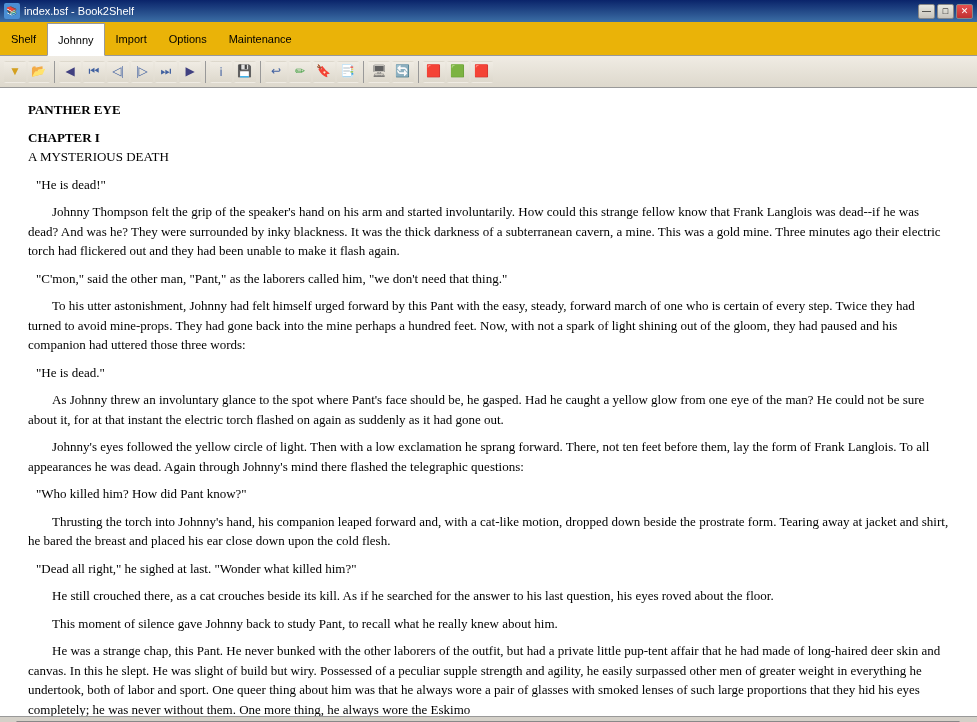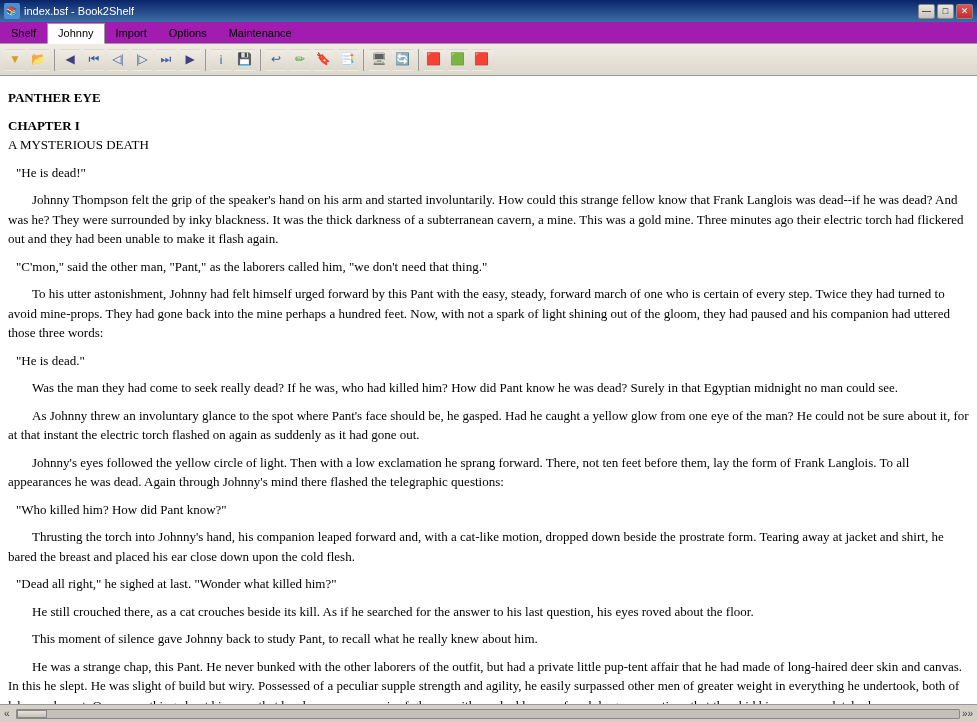--- a/index.html
+++ b/index.html
@@ -22,24 +22,24 @@
     .title-bar-buttons { display: flex; gap: 2px; }
     .title-btn {
       width: 17px; height: 15px; background: linear-gradient(to bottom, #e8e8e0, #c8c4bc);
       border: 1px solid #888; border-radius: 2px; cursor: pointer; font-size: 9px;
       display: flex; align-items: center; justify-content: center; color: #000;
     }
     .title-btn.close { background: linear-gradient(to bottom, #e85050, #c03030); color: white; }
 
     
     .menu-bar {
-      background: #a21caf;
-      height: 22px;
-      display: flex;
-      align-items: center;
+      background: #eab308;
+      height: 34px;
+      display: flex;
+      align-items: flex-end;
       border-bottom: 1px solid #999;
       font-size: 11px;
       font-family: 'Segoe UI', Tahoma, sans-serif;
     }
     .menu-tab {
       padding: 2px 10px;
       height: 100%;
       display: flex;
       align-items: center;
       cursor: pointer;
@@ -72,21 +72,21 @@
       cursor: pointer;
       display: flex; align-items: center; justify-content: center;
       font-size: 12px;
     }
 
     
     .content-area {
       background: white;
       height: calc(722px - 22px - 22px - 32px - 18px);
       overflow-y: auto;
-      padding: 8px 8px;
+      padding: 8px 28px;
       font-size: 13px;
       line-height: 1.5;
     }
 
     .book-title { font-weight: bold; margin-bottom: 8px; margin-top: 4px; }
     .chapter { font-weight: bold; }
     .section-title { font-weight: normal; margin-bottom: 8px; }
     .dialog { margin-bottom: 8px; padding-left: 8px; }
     .paragraph { margin-bottom: 8px; text-indent: 24px; }
 
@@ -198,21 +198,20 @@
 
 <div class="content-area">
   <div class="book-title">PANTHER EYE</div>
   <div class="chapter">CHAPTER I</div>
   <div class="section-title">A MYSTERIOUS DEATH</div>
   <div class="dialog">"He is dead!"</div>
   <div class="paragraph">Johnny Thompson felt the grip of the speaker's hand on his arm and started involuntarily. How could this strange fellow know that Frank Langlois was dead--if he was dead? And was he? They were surrounded by inky blackness. It was the thick darkness of a subterranean cavern, a mine. This was a gold mine. Three minutes ago their electric torch had flickered out and they had been unable to make it flash again.</div>
   <div class="dialog">"C'mon," said the other man, "Pant," as the laborers called him, "we don't need that thing."</div>
   <div class="paragraph">To his utter astonishment, Johnny had felt himself urged forward by this Pant with the easy, steady, forward march of one who is certain of every step. Twice they had turned to avoid mine-props. They had gone back into the mine perhaps a hundred feet. Now, with not a spark of light shining out of the gloom, they had paused and his companion had uttered those three words:</div>
   <div class="dialog">"He is dead."</div>
-  <div class="paragraph">Was the man they had come to seek really dead? If he was, who had killed him? How did Pant know he was dead? Surely in that Egyptian midnight no man could see.</div>
   <div class="paragraph">As Johnny threw an involuntary glance to the spot where Pant's face should be, he gasped. Had he caught a yellow glow from one eye of the man? He could not be sure about it, for at that instant the electric torch flashed on again as suddenly as it had gone out.</div>
   <div class="paragraph">Johnny's eyes followed the yellow circle of light. Then with a low exclamation he sprang forward. There, not ten feet before them, lay the form of Frank Langlois. To all appearances he was dead. Again through Johnny's mind there flashed the telegraphic questions:</div>
   <div class="dialog">"Who killed him? How did Pant know?"</div>
   <div class="paragraph">Thrusting the torch into Johnny's hand, his companion leaped forward and, with a cat-like motion, dropped down beside the prostrate form. Tearing away at jacket and shirt, he bared the breast and placed his ear close down upon the cold flesh.</div>
   <div class="dialog">"Dead all right," he sighed at last. "Wonder what killed him?"</div>
   <div class="paragraph">He still crouched there, as a cat crouches beside its kill. As if he searched for the answer to his last question, his eyes roved about the floor.</div>
   <div class="paragraph">This moment of silence gave Johnny back to study Pant, to recall what he really knew about him.</div>
   <div class="paragraph">He was a strange chap, this Pant. He never bunked with the other laborers of the outfit, but had a private little pup-tent affair that he had made of long-haired deer skin and canvas. In this he slept. He was slight of build but wiry. Possessed of a peculiar supple strength and agility, he easily surpassed other men of greater weight in everything he undertook, both of labor and sport. One queer thing about him was that he always wore a pair of glasses with smoked lenses of such large proportions that they hid his eyes completely; he was never without them. One more thing, he always wore the Eskimo</div>
 </div>
 

